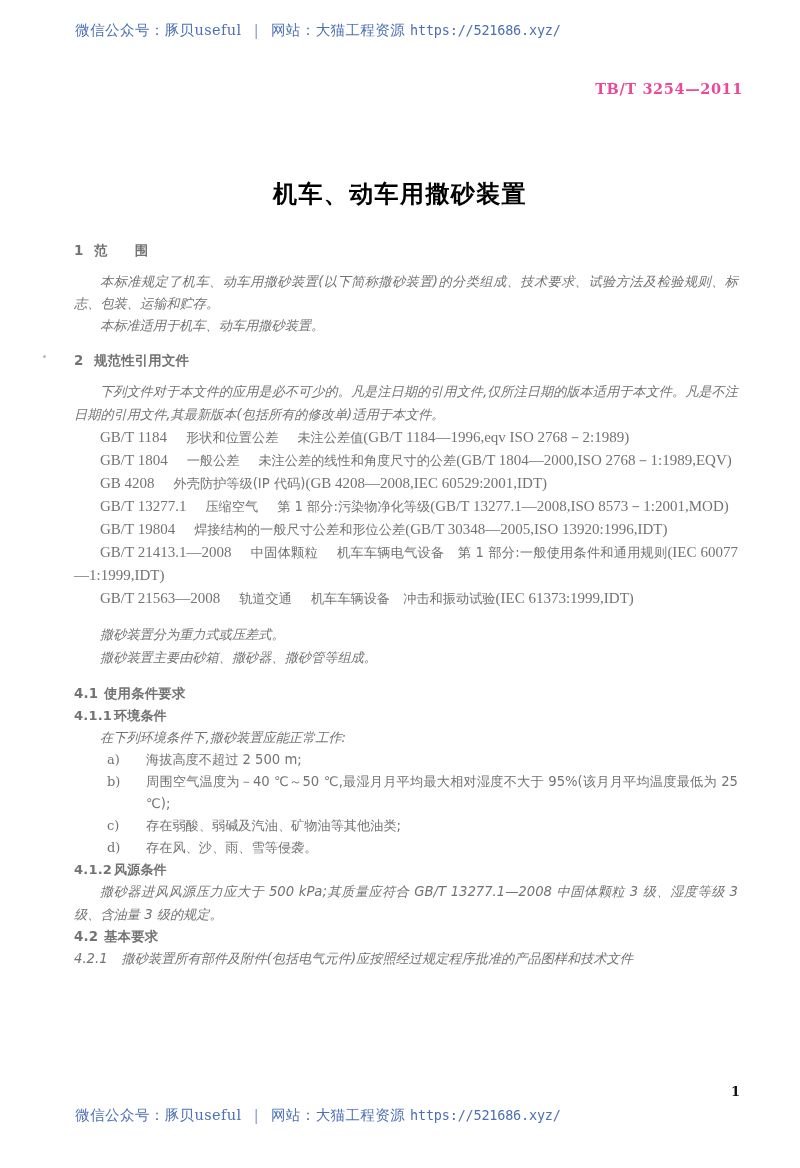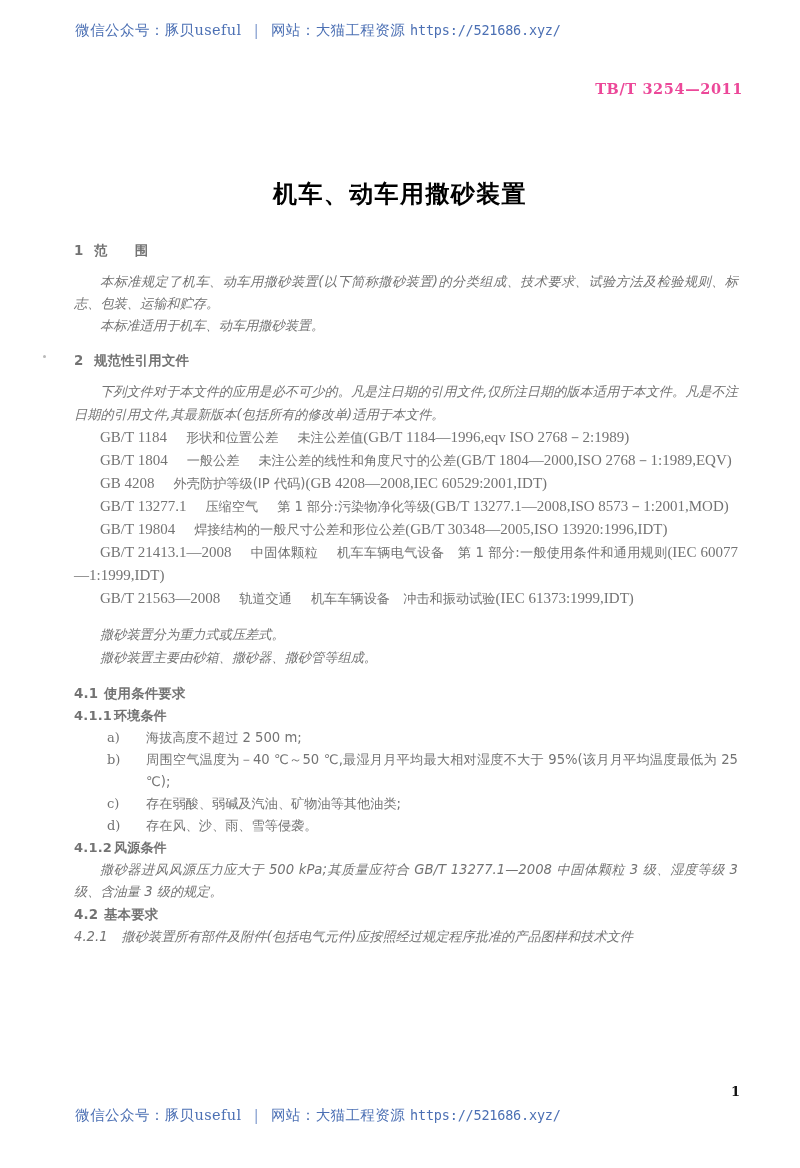--- a/index.html
+++ b/index.html
@@ -249,20 +249,21 @@
     <div class="gap-s"></div>
 
     <div class="h2">
       <span class="num">4.1</span><span>使用条件要求</span>
     </div>
 
     <div class="h3">
       <span class="num">4.1.1</span><span>环境条件</span>
     </div>
 
+    <p class="para">在下列环境条件下,撒砂装置应能正常工作:</p>
 
     <ul class="alist">
       <li>
         <span class="marker">a)</span>
         <span>海拔高度不超过 2 500 m;</span>
       </li>
       <li>
         <span class="marker">b)</span>
         <span>周围空气温度为－40 ℃～50 ℃,最湿月月平均最大相对湿度不大于 95%(该月月平均温度最低为 25 ℃);</span>
       </li>

